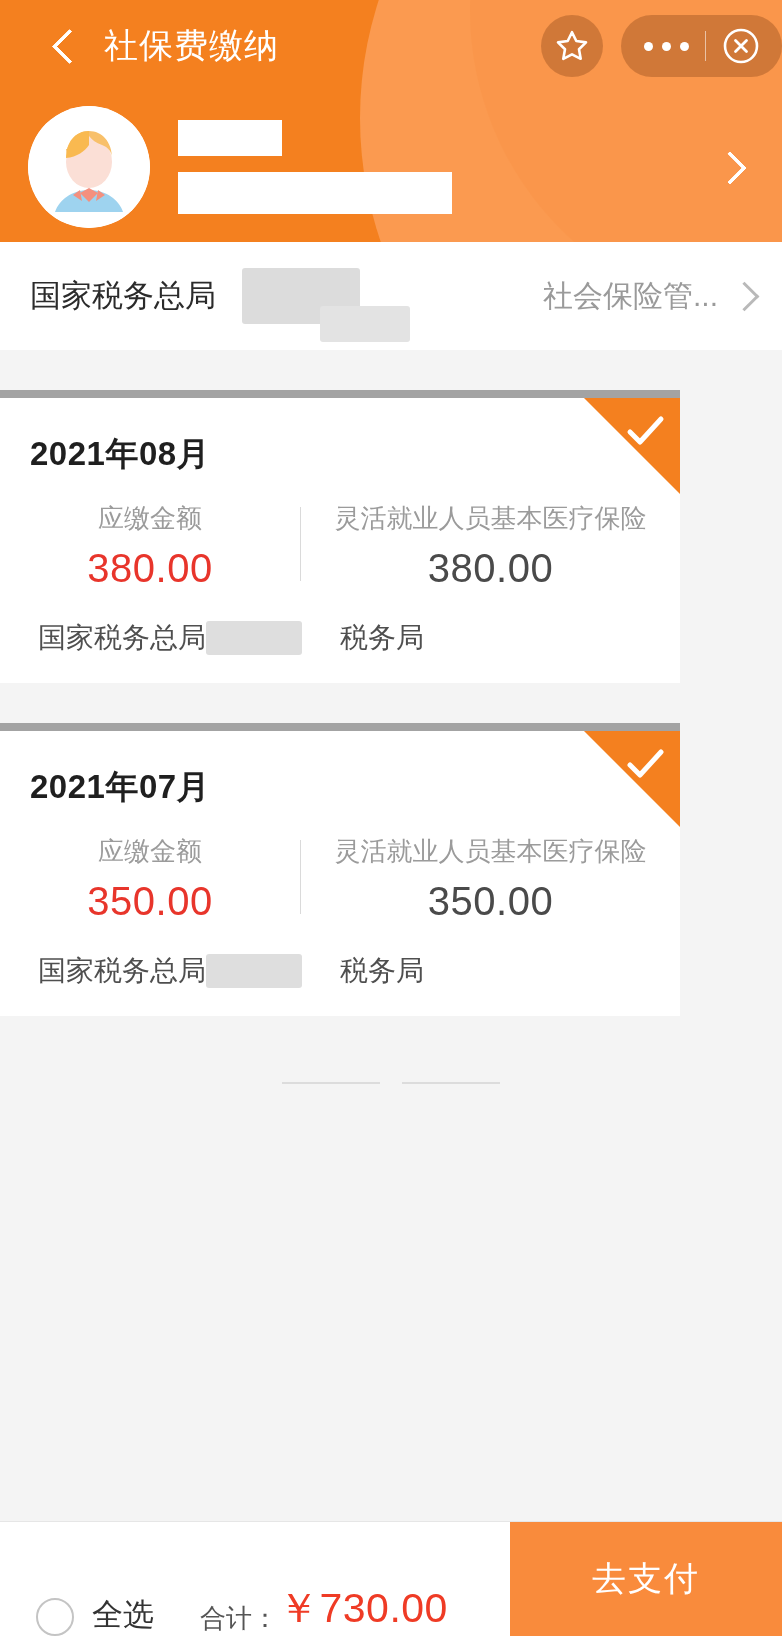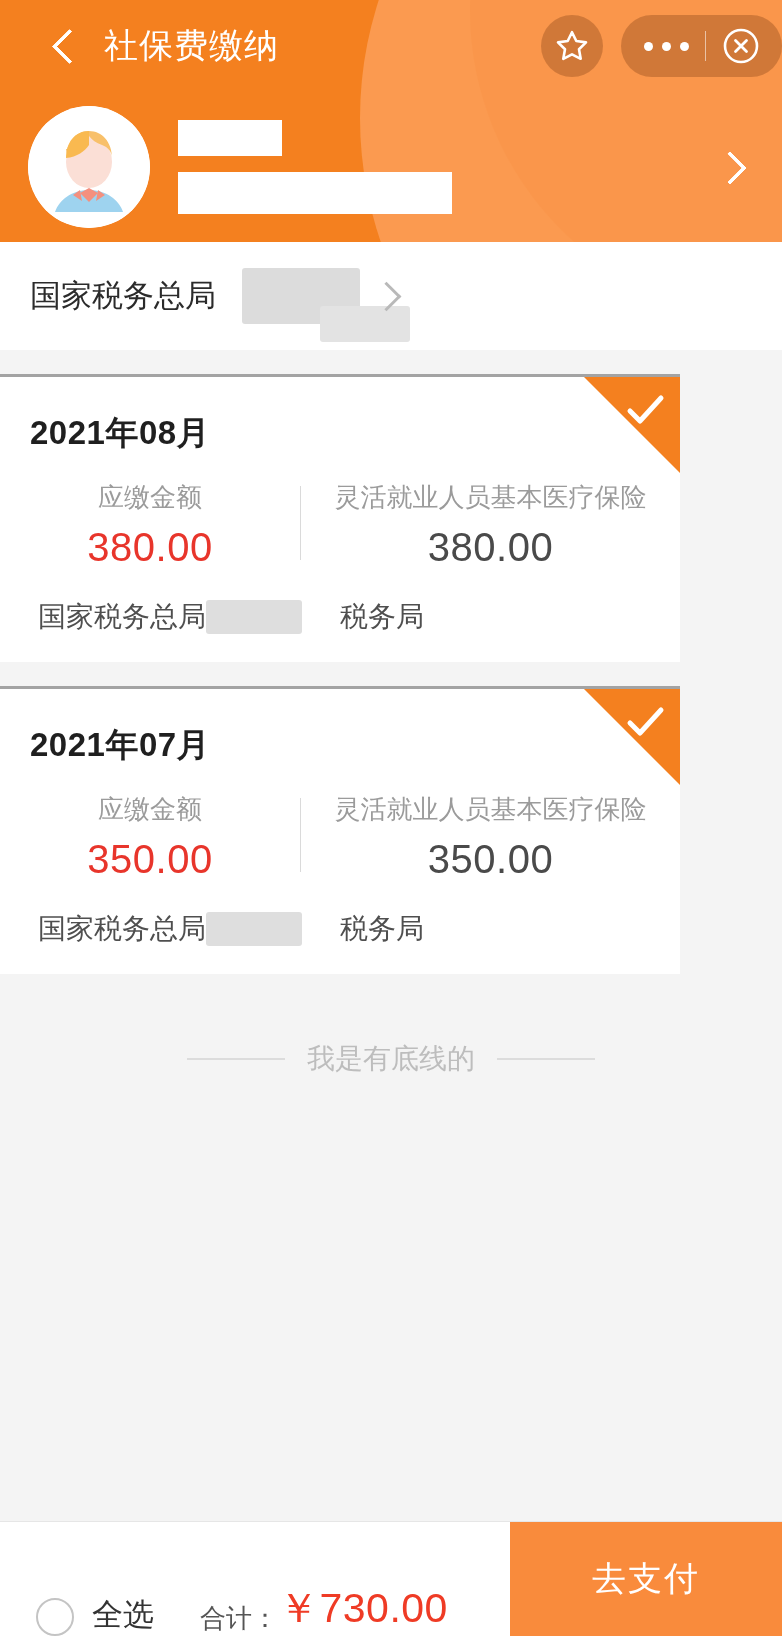--- a/index.html
+++ b/index.html
@@ -125,22 +125,22 @@
     width:18px; height:18px;
     border-right:3px solid #b9b9b9; border-top:3px solid #b9b9b9;
     transform:rotate(45deg);
   }
 
   .gap { width:782px; height:24px; background:#f4f4f4; }
 
   
   .card {
     position:relative; width:680px; background:#fff;
-    border-top:3px solid #a3a3a3;
-    padding:0 0 26px 0; overflow:hidden;
+    border-top:8px solid #a3a3a3;
+    padding:0 0 26px 0; overflow:hidden;margin-top:16px;
   }
   .ribbon {
     position:absolute; right:0; top:0;
     width:96px; height:96px; overflow:hidden; pointer-events:none;
   }
   .ribbon-tri {
     position:absolute; right:0; top:0; width:0; height:0;
     border-top:96px solid #f4801f;
     border-left:96px solid transparent;
   }
@@ -263,20 +263,21 @@
         <span class="redact redact-id"></span>
       </div>
       <div class="user-chevron"></div>
     </div>
   </div>
 
   <div class="agency-row">
     <span class="agency-label">国家税务总局</span>
     <span class="agency-blob"></span>
     <span class="agency-blob2"></span>
+    <span class="agency-value">社会保险管...</span>
     <span class="agency-chevron"></span>
   </div>
 
   <div class="gap"></div>
 
   <div class="card">
     <div class="ribbon">
       <div class="ribbon-tri"></div>
       <svg class="ribbon-check" viewBox="0 0 42 42">
         <path d="M6 20 L16 30 L37 7" fill="none" stroke="#fff" stroke-width="5" stroke-linecap="round" stroke-linejoin="round"></path>
@@ -322,21 +323,20 @@
       </div>
     </div>
     <div class="card-footer">
       <span class="authority">国家税务总局<span class="authority-blob"></span></span>
       <span class="bureau">税务局</span>
     </div>
   </div>
 
   <div class="list-end">
     <span class="end-line"></span>
-    <span class="end-text">我是有底线的</span>
     <span class="end-line"></span>
   </div>
 
   <div class="bottom-bar">
     <div class="bb-left">
       <span class="checkbox"></span>
       <span class="selectall">全选</span>
       <span class="total-label">合计：</span>
       <span class="total-value">￥730.00</span>
     </div>

